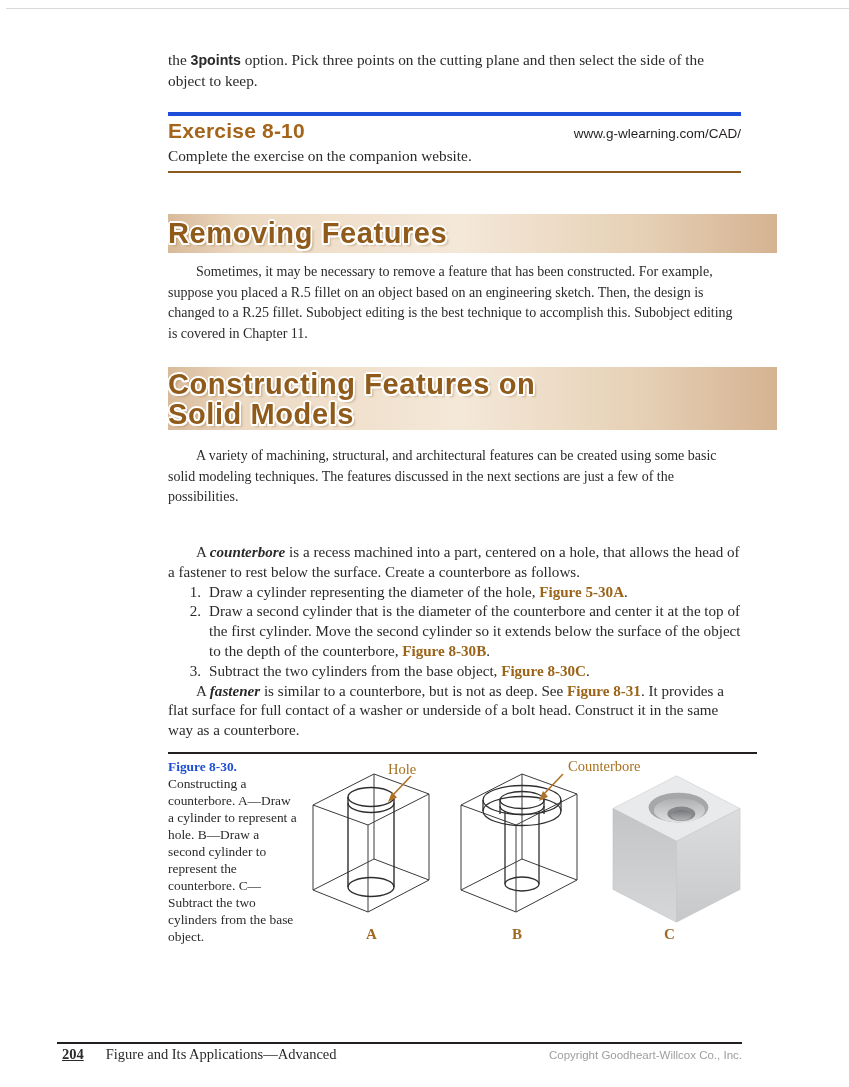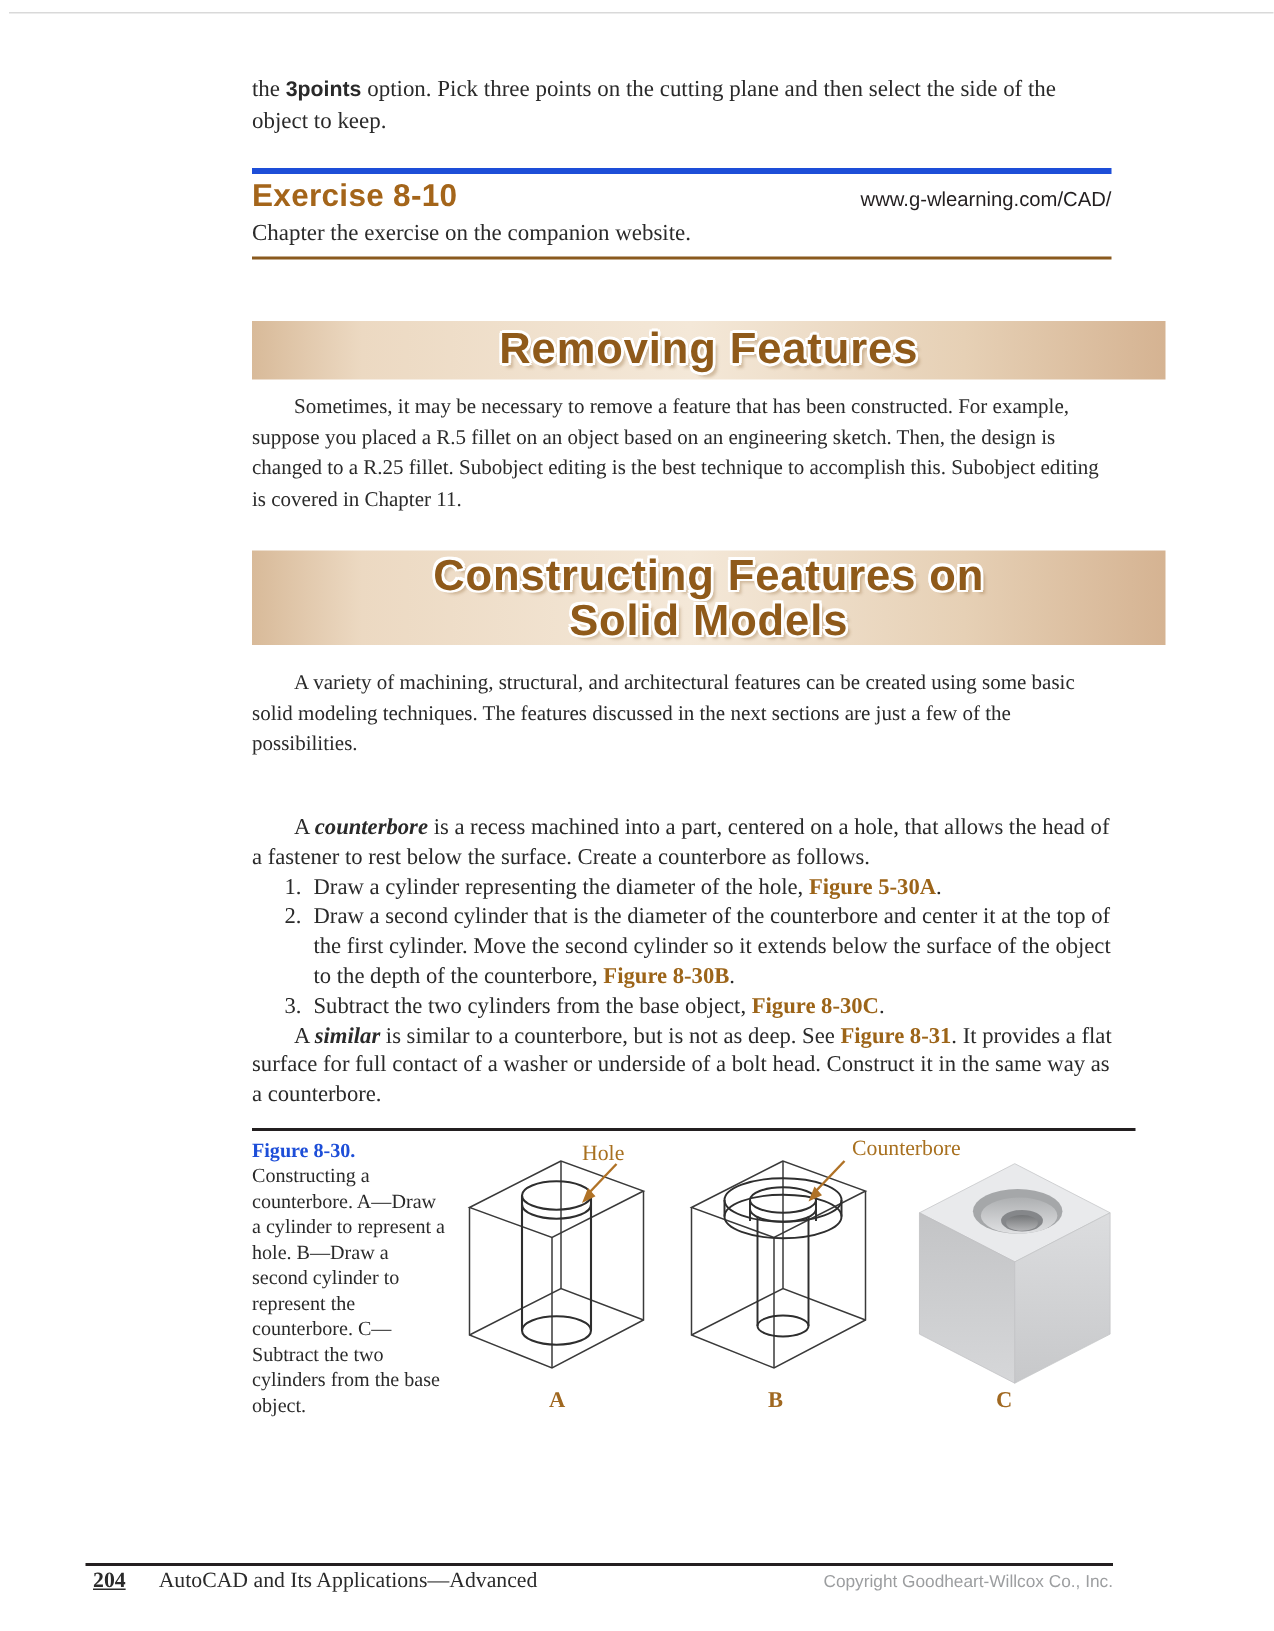--- a/index.html
+++ b/index.html
@@ -16,21 +16,21 @@
   .exercise{position:absolute;left:168px;top:112px;width:573px;
             border-top:4px solid #1d4ed8;border-bottom:2px solid #8a5a1e;
             padding:3px 0 5px 0;}
   .ex-head{display:flex;align-items:baseline;justify-content:space-between;}
   .ex-title{margin:0;font-family:"Liberation Sans",sans-serif;font-weight:700;
             font-size:21px;line-height:24px;color:#a4651a;letter-spacing:.2px;}
   .ex-url{font-family:"Liberation Sans",sans-serif;font-size:13.5px;color:#231f20;}
   .ex-body{margin:3px 0 0 0;font-size:15.3px;line-height:20px;}
 
   
-  .banner{position:absolute;left:168px;width:609px;text-align:center;
+  .banner{position:absolute;left:168px;width:609px;text-align:left;
           background:linear-gradient(90deg,#d8ba99 0%,#ecd9c2 12%,#f4e8d8 48%,#e6d0b5 78%,#d5b392 100%);
           font-family:"Liberation Sans",sans-serif;font-weight:700;color:#8f5a1a;
           letter-spacing:.6px;}
   .banner .bt{text-shadow:-1.5px -1.5px 0 #fff,1.5px -1.5px 0 #fff,-1.5px 1.5px 0 #fff,
               1.5px 1.5px 0 #fff,0 -1.8px 0 #fff,0 1.8px 0 #fff,-1.8px 0 0 #fff,1.8px 0 0 #fff,
               3px 3px 2px rgba(150,110,60,.35);}
   .banner1{top:214px;height:39px;font-size:29px;line-height:39px;}
   .banner2{top:367px;height:63px;font-size:29px;line-height:30px;padding-top:2px;box-sizing:border-box;}
 
   
@@ -82,21 +82,21 @@
 <div class="page">
   <div class="page-edge"></div>
 
   <p class="intro"><span>the </span><span class="cmd">3points</span><span> option. Pick three points on the cutting plane and then select the side of the object to keep.</span></p>
 
   <section class="exercise">
     <div class="ex-head">
       <h2 class="ex-title">Exercise 8-10</h2>
       <span class="ex-url">www.g-wlearning.com/CAD/</span>
     </div>
-    <p class="ex-body">Chapter the exercise on the companion website.</p>
+    <p class="ex-body">Complete the exercise on the companion website.</p>
   </section>
 
   <div class="banner banner1">
     <span class="bt">Removing Features</span>
   </div>
 
   <p class="para indent p1">Sometimes, it may be necessary to remove a feature that has been constructed. For example, suppose you placed a R.5 fillet on an object based on an engineering sketch. Then, the design is changed to a R.25 fillet. Subobject editing is the best technique to accomplish this. Subobject editing is covered in Chapter 11.</p>
 
   <div class="banner banner2">
     <span class="bt">Constructing Features on</span><br>
@@ -117,21 +117,21 @@
       <div class="li">
         <span class="num">2.</span>
         <span class="litext"><span>Draw a second cylinder that is the diameter of the counterbore and center it at the top of the first cylinder. Move the second cylinder so it extends below the surface of the object to the depth of the counterbore, </span><span class="figref">Figure 8-30B</span><span>.</span></span>
       </div>
       <div class="li">
         <span class="num">3.</span>
         <span class="litext"><span>Subtract the two cylinders from the base object, </span><span class="figref">Figure 8-30C</span><span>.</span></span>
       </div>
     </div>
 
-    <p><span>A </span><span class="term">similar</span><span> is similar to a counterbore, but is not as deep. See </span><span class="figref">Figure 8-31</span><span>. It provides a flat surface for full contact of a washer or underside of a bolt head. Construct it in the same way as a counterbore.</span></p>
+    <p><span>A </span><span class="term">fastener</span><span> is similar to a counterbore, but is not as deep. See </span><span class="figref">Figure 8-31</span><span>. It provides a flat surface for full contact of a washer or underside of a bolt head. Construct it in the same way as a counterbore.</span></p>
   </div>
 
   <div class="fig-rule"></div>
 
   <div class="fig-caption">
     <div class="fig-label">Figure 8-30.</div>
     <div>Constructing a counterbore. A—Draw a cylinder to represent a hole. B—Draw a second cylinder to represent the counterbore. C—Subtract the two cylinders from the base object.</div>
   </div>
 
   <span class="ann ann-hole">Hole</span>
@@ -213,16 +213,16 @@
     <ellipse cx="77" cy="47" rx="11" ry="5.5" fill="url(#gHole)"></ellipse>
   </svg>
 
   <span class="panel-label pl-a">A</span>
   <span class="panel-label pl-b">B</span>
   <span class="panel-label pl-c">C</span>
 
   <div class="footer-rule"></div>
   <div class="footer">
     <span class="pno">204</span>
-    <span>AutoCAD and Its Applications—Advanced</span>
+    <span>Figure and Its Applications—Advanced</span>
     <span class="copy">Copyright Goodheart-Willcox Co., Inc.</span>
   </div>
 </div>
 
 </body></html>

